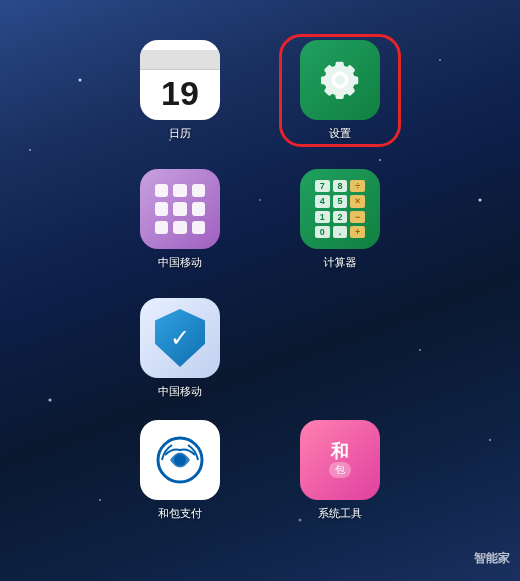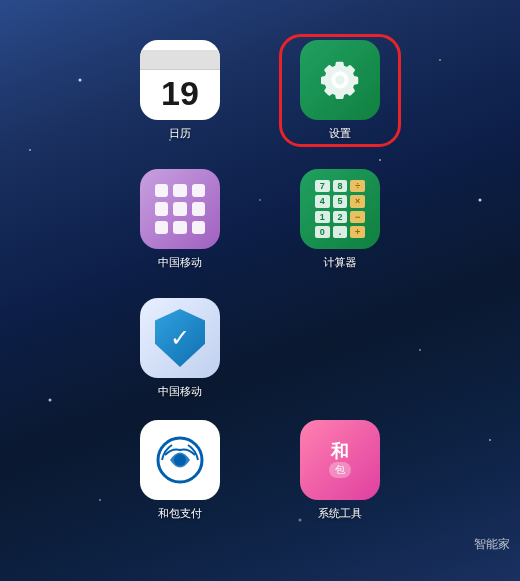--- a/index.html
+++ b/index.html
@@ -241,25 +241,25 @@
     }
 
     
     .icon-hepay {
       background: linear-gradient(135deg, #ff80b0 0%, #e05080 100%);
     }
 
     
     .watermark {
       position: absolute;
-      bottom: 28px;
+      bottom: 14px;
       right: 10px;
       color: rgba(255,255,255,0.7);
       font-size: 12px;
-      font-weight: 400;
+      font-weight: 700;
     }
 
     
     .gear-icon svg {
       width: 48px;
       height: 48px;
     }
   </style>
 </head>
 <body>

